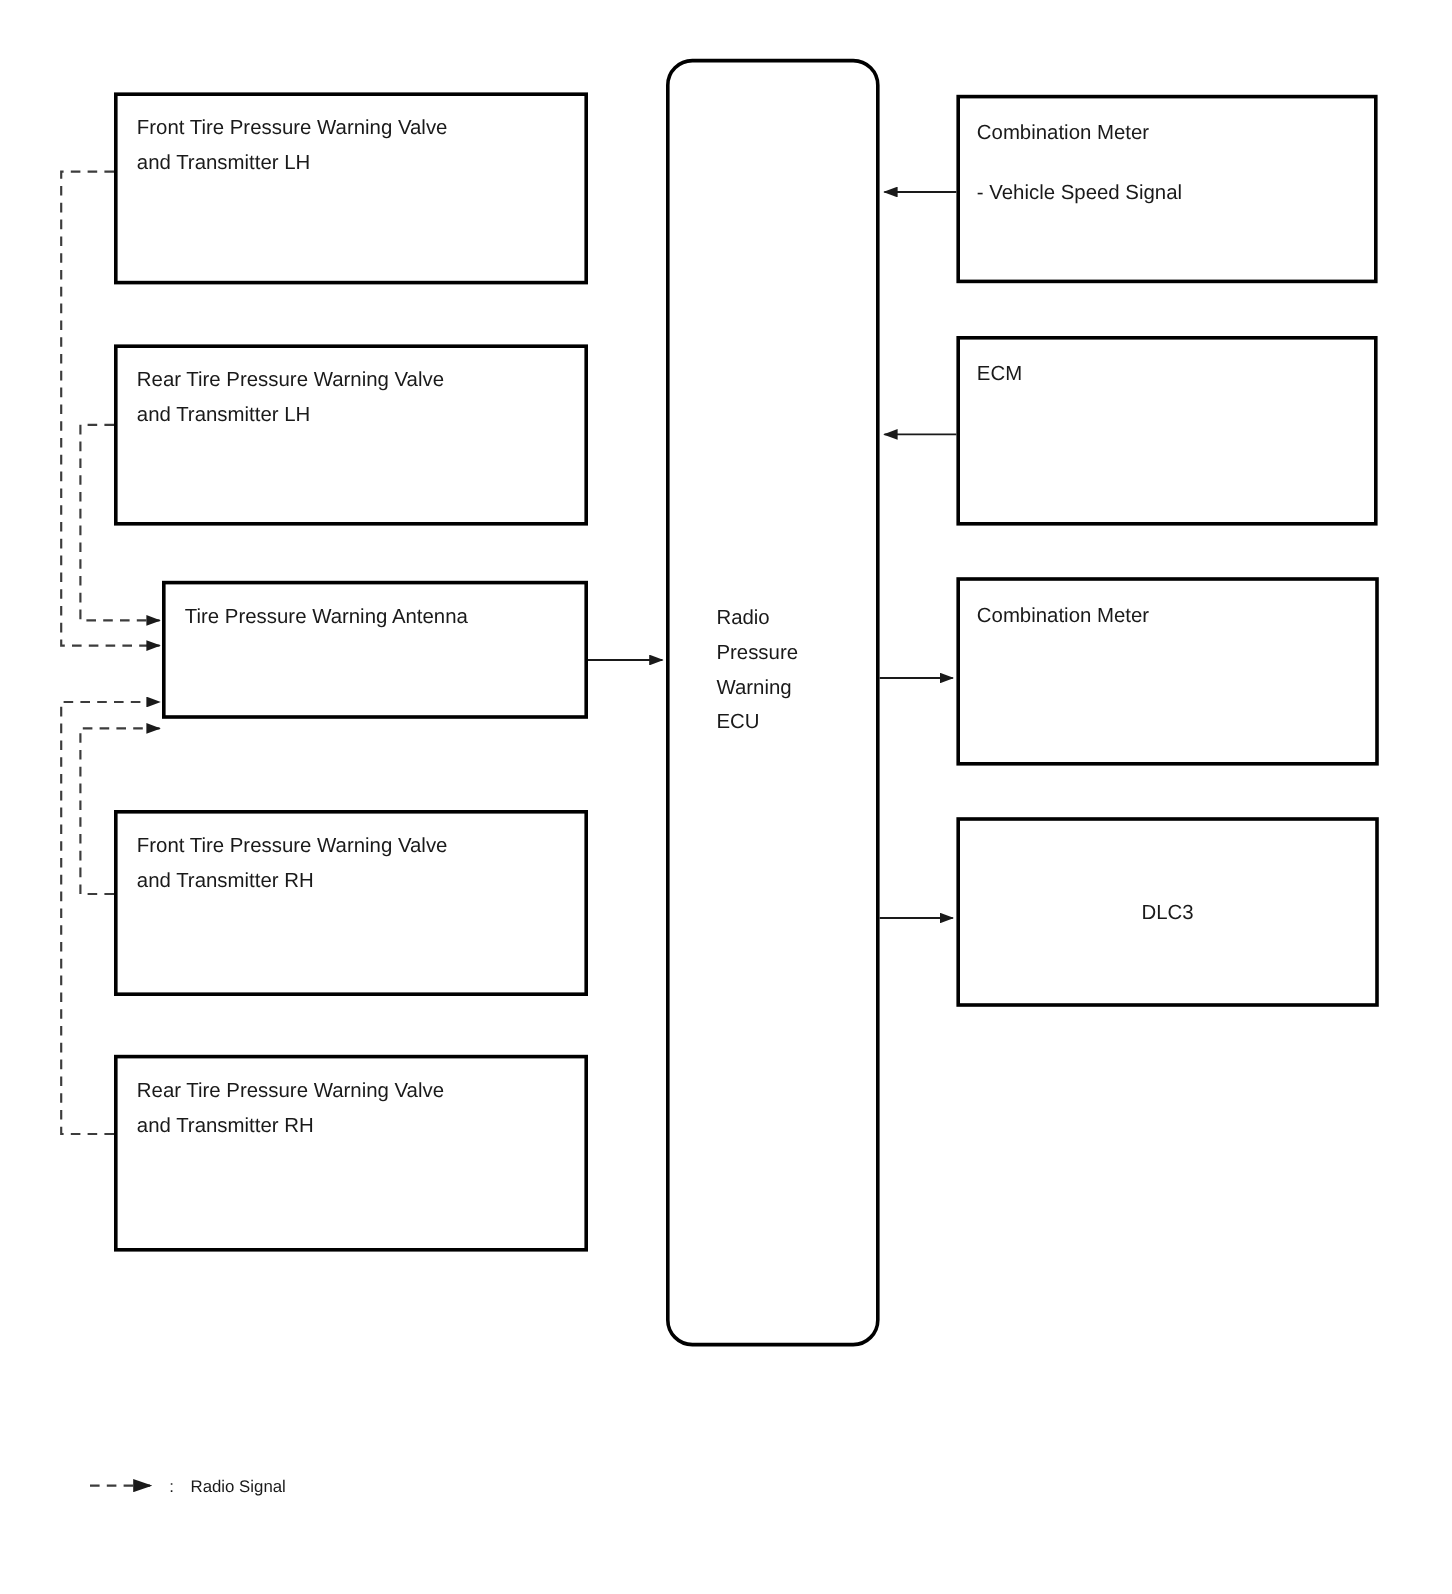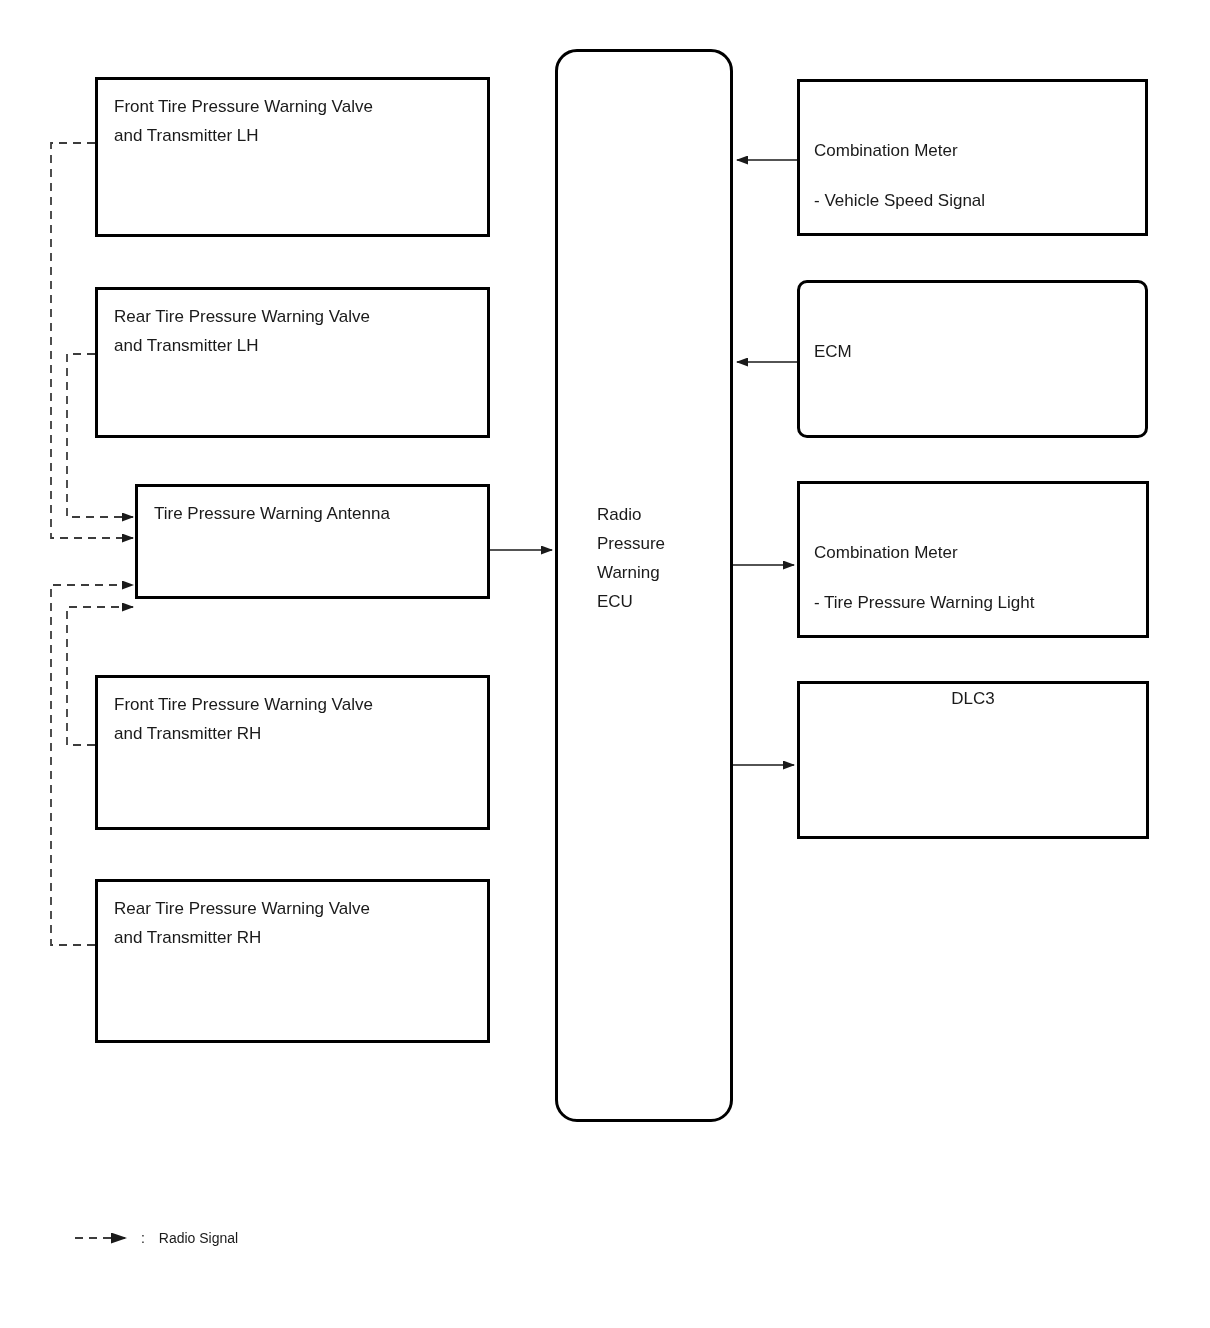--- a/index.html
+++ b/index.html
@@ -22,39 +22,38 @@
     border: 3px solid var(--c-box-border, #000000);
     background: #ffffff;
     font-size: 17px;
     line-height: 29px;
   }
   .box .pad {
     padding: 12px 16px;
   }
   .rbox .pad {
     padding: 14px 14px;
-    margin-top: 40px;
   }
   .rbox .signal {
     margin-top: 21px;
   }
   .ecu {
     border-radius: 22px;
   }
   .ecu-label {
     position: absolute;
     left: 597px;
     top: 500px;
     font-size: 17px;
     line-height: 29px;
     white-space: nowrap;
   }
   .center-box {
     display: flex;
-    align-items: flex-start;
+    align-items: center;
     justify-content: center;
   }
   .overlay {
     position: absolute;
     left: 0;
     top: 0;
     pointer-events: none;
   }
   .solid-line {
     fill: none;
@@ -133,30 +132,29 @@
     <div>ECU</div>
   </div>
 
   <div class="box rbox" style="left:797px; top:79px; width:351px; height:157px;">
     <div class="pad">
       <div class="title">Combination Meter</div>
       <div class="signal">- Vehicle Speed Signal</div>
     </div>
   </div>
 
-  <div class="box rbox" style="left:797px; top:280px; width:351px; height:158px;border-radius:10px;">
+  <div class="box rbox" style="left:797px; top:280px; width:351px; height:158px;">
     <div class="pad">
       <div class="title">ECM</div>
     </div>
   </div>
 
   <div class="box rbox" style="left:797px; top:481px; width:352px; height:157px;">
     <div class="pad">
       <div class="title">Combination Meter</div>
-      <div class="signal">- Tire Pressure Warning Light</div>
     </div>
   </div>
 
   <div class="box center-box" style="left:797px; top:681px; width:352px; height:158px;">
     <div>DLC3</div>
   </div>
 
   <svg class="overlay" width="1210" height="1328" viewBox="0 0 1210 1328">
     <defs>
       <marker id="ah" viewBox="0 0 12 9" refX="11" refY="4.5" markerWidth="12" markerHeight="9" orient="auto" markerUnits="userSpaceOnUse">

